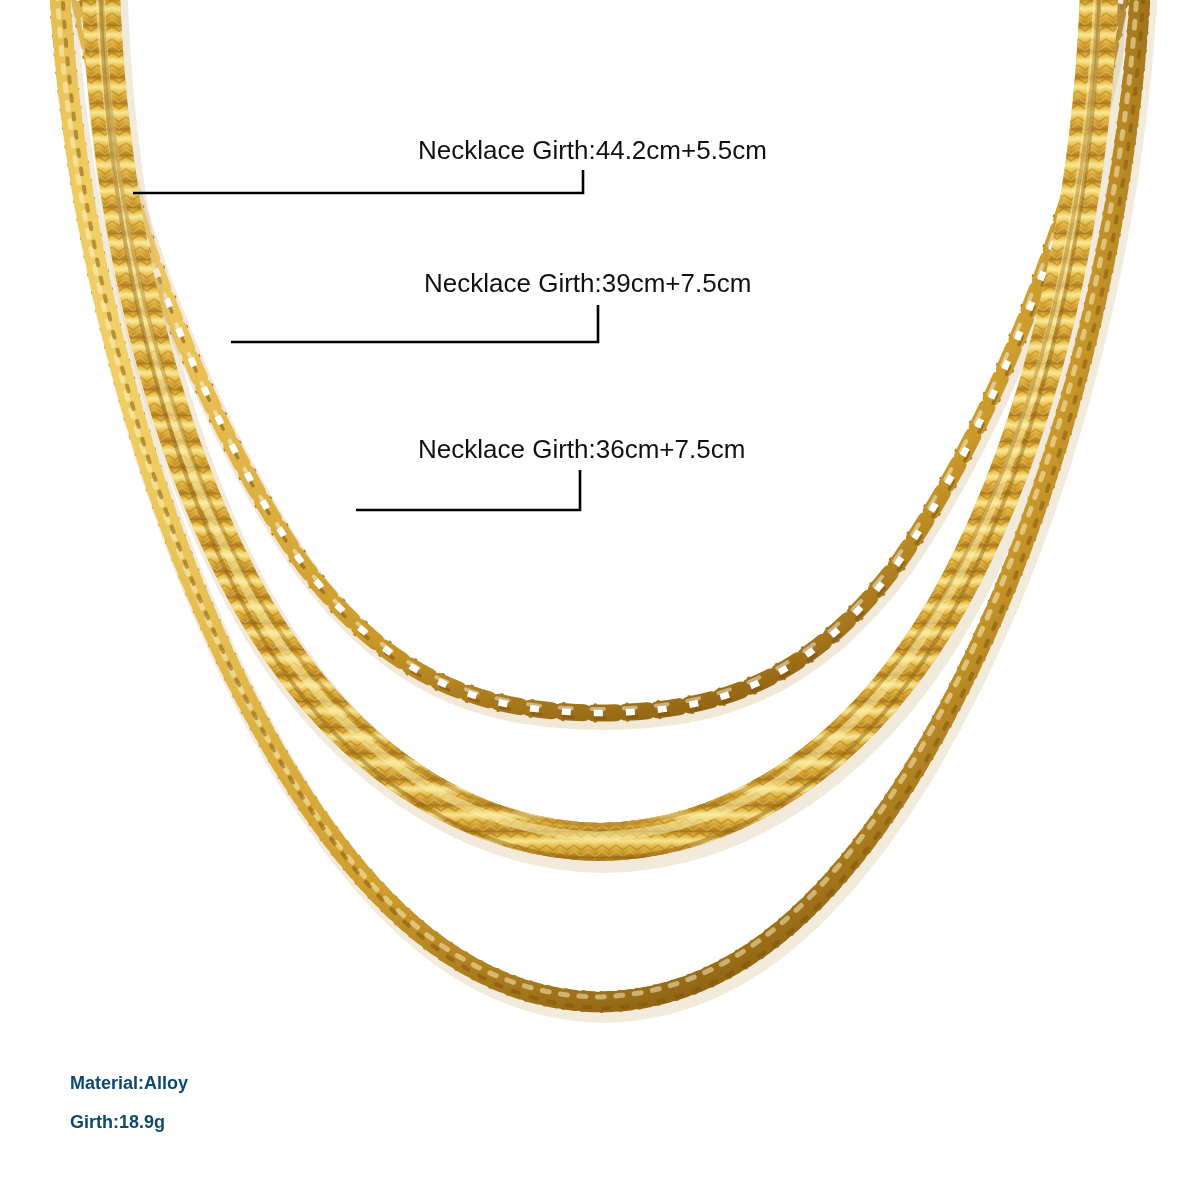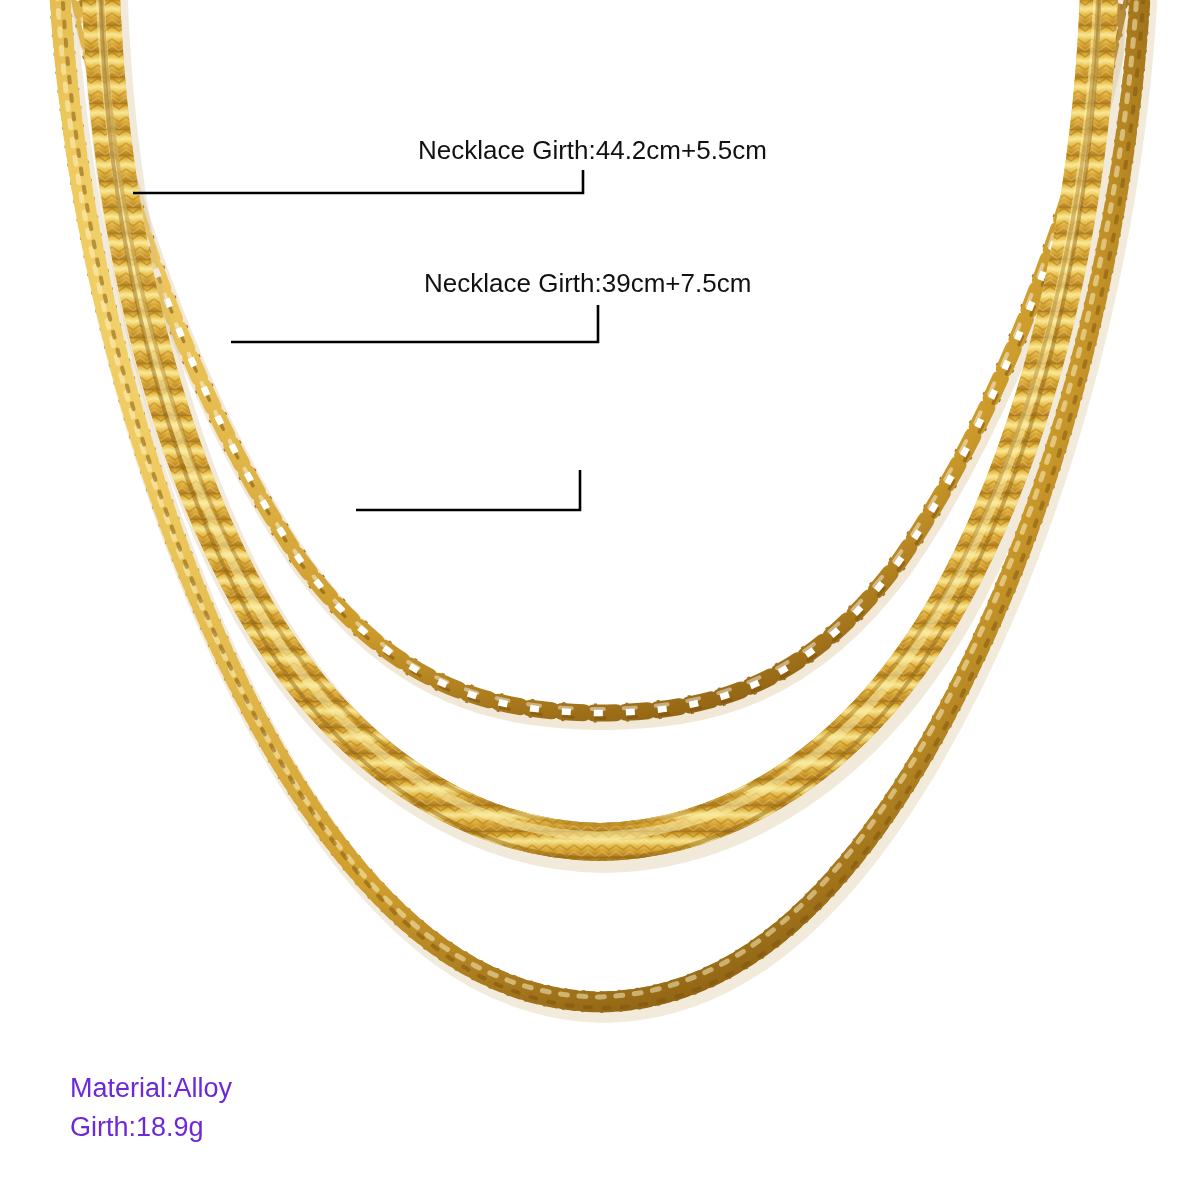--- a/index.html
+++ b/index.html
@@ -34,24 +34,25 @@
     white-space: nowrap;
     letter-spacing: 0px;
     font-family: "Liberation Sans", sans-serif;
   }
   #ann-0 { left: 418px; top: 135px; }
   #ann-1 { left: 416px; top: 268px; margin-left: 8px; }
   #ann-2 { left: 418px; top: 434px; }
 
   .spec {
     position: absolute;
-    font-size: 27px;
-    color: #6d28d9;
+    font-size: 18px;
+    color: #0c4a6e;
     white-space: nowrap;
     font-family: "Liberation Sans", sans-serif;
+    font-weight: bold;
   }
   #spec-0 { left: 70px; top: 1073px; }
   #spec-1 { left: 70px; top: 1112px; }
 
   .leader {
     position: absolute;
     left: 0;
     top: 0;
     width: 1200px;
     height: 1200px;
@@ -161,17 +162,18 @@
   </svg>
 
   <svg class="leader" viewBox="0 0 1200 1200">
     <polyline points="133,193 583,193 583,170" fill="none" stroke="#000000" stroke-width="2.6"></polyline>
     <polyline points="231,342 598,342 598,305" fill="none" stroke="#000000" stroke-width="2.6"></polyline>
     <polyline points="356,510 580,510 580,470" fill="none" stroke="#000000" stroke-width="2.6"></polyline>
   </svg>
 
   <div class="annotation" id="ann-0">Necklace Girth:44.2cm+5.5cm</div>
   <div class="annotation" id="ann-1">Necklace Girth:39cm+7.5cm</div>
+  <div class="annotation" id="ann-2">Necklace Girth:36cm+7.5cm</div>
 
   <div class="spec" id="spec-0">Material:Alloy</div>
   <div class="spec" id="spec-1">Girth:18.9g</div>
 
 </div>
 
 </body></html>

